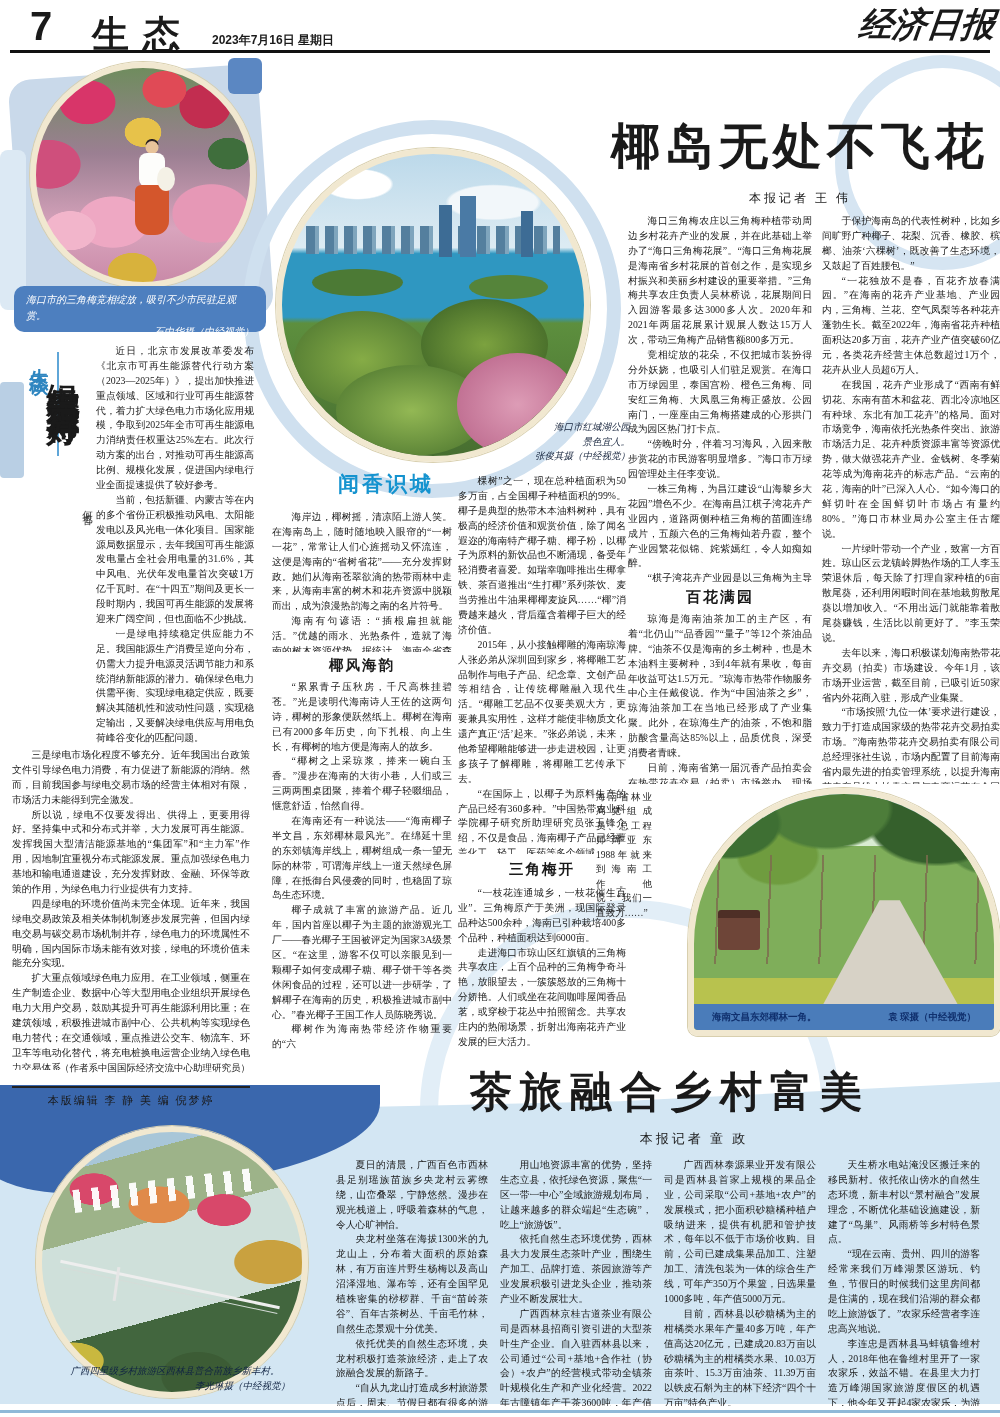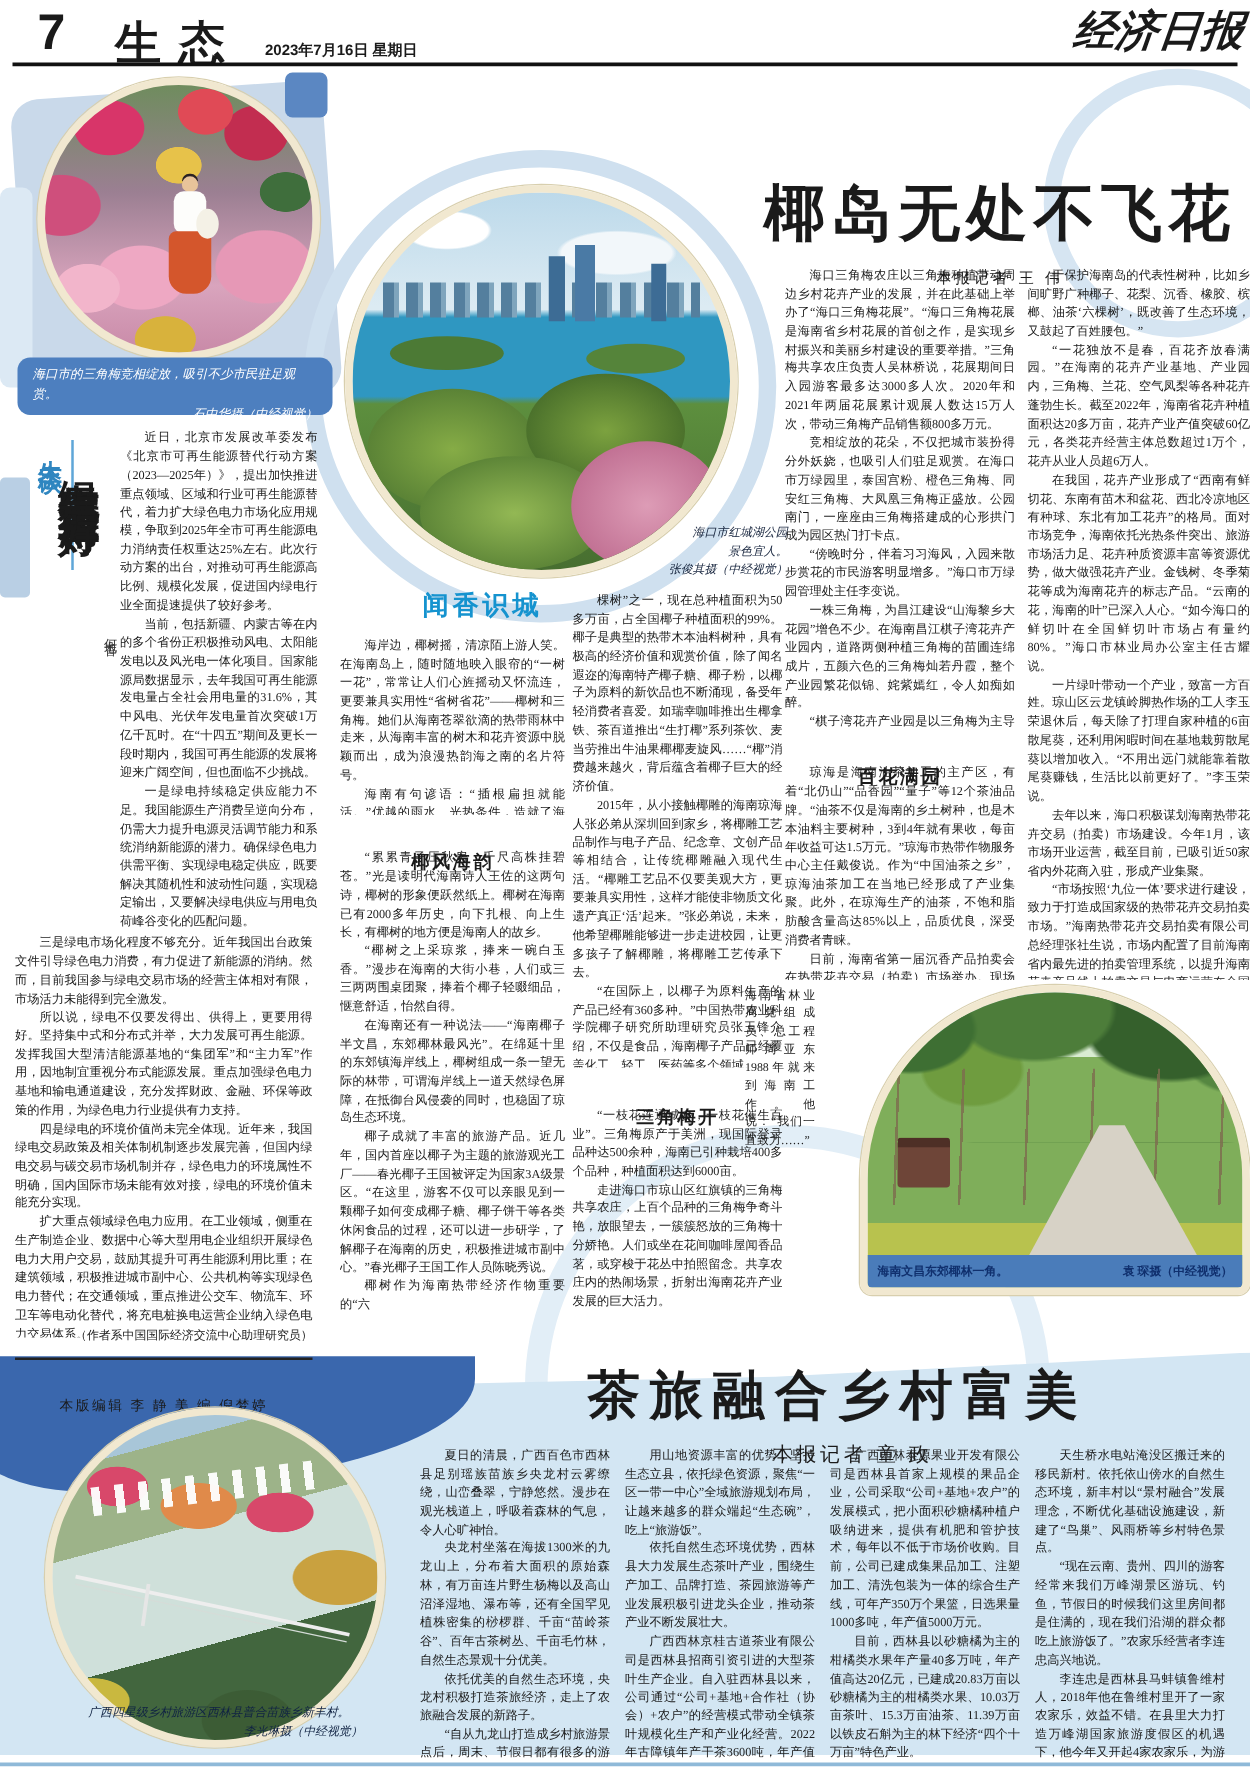--- a/index.html
+++ b/index.html
@@ -3,21 +3,21 @@
 <meta charset="utf-8">
 <style>
   html,body{margin:0;padding:0;background:#e9e9e9;}
   #page{position:relative;width:1000px;height:1417px;background:#fff;overflow:hidden;
         font-family:"Liberation Serif","DejaVu Serif",serif;color:#1a1a1a;}
   .abs{position:absolute;}
   .z0{z-index:0}.z1{z-index:1}.z2{z-index:2}.z3{z-index:3}
   .vert{writing-mode:vertical-rl;}
   .cols{text-align:justify;overflow:hidden;line-height:1.52;}
   .cols p{margin:0;text-indent:2em;}
-  .center{text-align:center;margin-top:24px;}
+  .center{text-align:center;}
   .sans{font-family:"Liberation Sans","DejaVu Sans",sans-serif;}
   .circle{border-radius:50%;overflow:hidden;box-sizing:border-box;}
   .ph-border{border:6px solid #f1e8d0;box-shadow:0 0 0 1px #d8cfae;}
   .subhead{font-weight:bold;font-size:15px;letter-spacing:2px;}
   
   .photo-flowers{background:
     radial-gradient(42px 32px at 16% 76%,#f2b5cb 60%,transparent 62%),
     radial-gradient(58px 42px at 36% 72%,#eea8c3 60%,transparent 62%),
     radial-gradient(64px 48px at 82% 68%,#e698b6 60%,transparent 62%),
     radial-gradient(36px 30px at 60% 10%,#e04a56 60%,transparent 62%),
@@ -54,21 +54,21 @@
     radial-gradient(90px 60px at 15% 30%,#3e6f33 55%,transparent 60%),
     radial-gradient(110px 70px at 45% 18%,#4d7d3a 55%,transparent 60%),
     radial-gradient(120px 80px at 78% 26%,#35602c 55%,transparent 60%),
     radial-gradient(80px 55px at 95% 45%,#568741 55%,transparent 60%),
     radial-gradient(70px 50px at 30% 55%,#6f9c3f 55%,transparent 60%);}
   .pp-trunks{left:0;right:0;top:26%;height:46%;background:
     repeating-linear-gradient(92deg,transparent 0 24px,#7d6b4e 24px 26px,transparent 26px 52px);opacity:.8;}
   .pp-path{left:40%;bottom:26px;width:52%;height:44%;background:#d7d2c6;
     clip-path:polygon(42% 0,55% 0,92% 100%,6% 100%);}
   .pp-hut{left:8%;bottom:34%;width:42px;height:32px;background:#6e4538;border-top:8px solid #4e2f26;border-radius:3px;}
-  .pp-strip{left:0;right:0;bottom:0;height:26px;background:#4a7cba;display:flex;justify-content:space-between;align-items:center;padding:0 8px;box-sizing:border-box;font-size:9.5px;color:#10306e;font-weight:bold;gap:31px;}
+  .pp-strip{left:0;right:0;bottom:0;height:26px;background:#4a7cba;display:flex;justify-content:space-between;align-items:center;padding:0 18px;box-sizing:border-box;font-size:9.5px;color:#10306e;font-weight:bold;gap:31px;}
   .photo-village{background:
     radial-gradient(40px 26px at 20% 22%,#d8486a 60%,transparent 62%),
     radial-gradient(50px 30px at 45% 28%,#e08a4a 60%,transparent 62%),
     radial-gradient(44px 26px at 70% 30%,#d8486a 60%,transparent 62%),
     radial-gradient(60px 36px at 88% 50%,#c9a13f 60%,transparent 62%),
     radial-gradient(50px 30px at 12% 88%,#c9b83f 60%,transparent 62%),
     radial-gradient(60px 40px at 60% 94%,#3c5c35 60%,transparent 62%),
     linear-gradient(165deg,#a8c6d8 0 14%,#9db389 14% 36%,#cfe0da 36% 66%,#42663e 66% 100%);}
   .pv-houses{left:12%;top:18%;width:70%;height:9%;transform:rotate(-7deg);
     background:repeating-linear-gradient(90deg,#ffffff 0 7px,transparent 7px 19px);opacity:.95;}
@@ -185,21 +185,21 @@
     <div class="abs pp-path"></div>
     <div class="abs pp-hut"></div>
     <div class="abs pp-strip">
       <span>海南文昌东郊椰林一角。</span>
       <span>袁 琛摄（中经视觉）</span>
     </div>
   </div>
 
   <div class="abs sans z3" style="left:338px;top:470px;width:140px;font-size:21px;font-weight:bold;letter-spacing:3px;color:#1593cf;">闻香识城</div>
   <div class="abs cols z3" style="left:272px;top:510px;width:180px;height:142px;font-size:9.8px;">
-      <p>海岸边，椰树摇，清凉陌上游人笑。在海南岛上，随时随地映入眼帘的“一树一花”，常常让人们心旌摇动又怀流连，更要兼具实用性“省树省花”——椰树和三角梅。她们从海南苍翠欲滴的热带雨林中走来，从海南丰富的树木和花卉资源中脱颖而出，成为浪漫热韵海之南的名片符号。</p>
+      <p>海岸边，椰树摇，清凉陌上游人笑。在海南岛上，随时随地映入眼帘的“一树一花”，常常让人们心旌摇动又怀流连，这便是海南的“省树省花”——充分发挥财政。她们从海南苍翠欲滴的热带雨林中走来，从海南丰富的树木和花卉资源中脱颖而出，成为浪漫热韵海之南的名片符号。</p>
       <p>海南有句谚语：“插根扁担就能活。”优越的雨水、光热条件，造就了海南的树木资源优势。据统计，海南全省森林覆盖率达62.1%，森林蓄积量1.61亿立方米，森林面积3208万亩，全省共完成植树造林面积16.4万亩。</p>
     </div>
   <div class="abs sans z3 center subhead" style="left:272px;top:656px;width:180px;font-size:14.5px;">椰风海韵</div>
   <div class="abs cols z3" style="left:272px;top:680px;width:180px;height:372px;font-size:9.8px;">
       <p>“累累青子压秋房，千尺高株挂碧苍。”光是读明代海南诗人王佐的这两句诗，椰树的形象便跃然纸上。椰树在海南已有2000多年历史，向下扎根、向上生长，有椰树的地方便是海南人的故乡。</p>
       <p>“椰树之上采琼浆，捧来一碗白玉香。”漫步在海南的大街小巷，人们或三三两两围桌团聚，捧着个椰子轻啜细品，惬意舒适，怡然自得。</p>
       <p>在海南还有一种说法——“海南椰子半文昌，东郊椰林最风光”。在绵延十里的东郊镇海岸线上，椰树组成一条一望无际的林带，可谓海岸线上一道天然绿色屏障，在抵御台风侵袭的同时，也稳固了琼岛生态环境。</p>
       <p>椰子成就了丰富的旅游产品。近几年，国内首座以椰子为主题的旅游观光工厂——春光椰子王国被评定为国家3A级景区。“在这里，游客不仅可以亲眼见到一颗椰子如何变成椰子糖、椰子饼干等各类休闲食品的过程，还可以进一步研学，了解椰子在海南的历史，积极推进城市副中心。”春光椰子王国工作人员陈晓秀说。</p>
       <p>椰树作为海南热带经济作物重要的“六</p>
     </div>
@@ -208,21 +208,21 @@
       <p>2015年，从小接触椰雕的海南琼海人张必弟从深圳回到家乡，将椰雕工艺品制作与电子产品、纪念章、文创产品等相结合，让传统椰雕融入现代生活。“椰雕工艺品不仅要美观大方，更要兼具实用性，这样才能使非物质文化遗产真正‘活’起来。”张必弟说，未来，他希望椰雕能够进一步走进校园，让更多孩子了解椰雕，将椰雕工艺传承下去。</p>
       <p>“在国际上，以椰子为原料生产的产品已经有360多种。”中国热带农业科学院椰子研究所助理研究员张玉锋介绍，不仅是食品，海南椰子产品已经覆盖化工、轻工、医药等多个领域。</p>
     </div>
   <div class="abs sans z3 center subhead" style="left:458px;top:860px;width:168px;font-size:14.5px;">三角梅开</div>
   <div class="abs cols z3" style="left:458px;top:886px;width:168px;height:176px;font-size:9.8px;">
       <p>“一枝花连通城乡，一枝花催生百业”。三角梅原产于美洲，现国际登录品种达500余种，海南已引种栽培400多个品种，种植面积达到6000亩。</p>
       <p>走进海口市琼山区红旗镇的三角梅共享农庄，上百个品种的三角梅争奇斗艳，放眼望去，一簇簇怒放的三角梅十分娇艳。人们或坐在花间咖啡屋闻香品茗，或穿梭于花丛中拍照留念。共享农庄内的热闹场景，折射出海南花卉产业发展的巨大活力。</p>
     </div>
 
   <div class="abs sans z3 center" style="left:420px;top:1064px;width:500px;font-size:42px;font-weight:bold;letter-spacing:8px;">茶旅融合乡村富美</div>
-  <div class="abs z3 center" style="left:432px;top:1130px;width:500px;font-size:16px;letter-spacing:3px;text-align:center;">本报记者 童 政</div>
+  <div class="abs z3 center" style="left:444px;top:1130px;width:500px;font-size:13px;letter-spacing:3px;text-align:center;">本报记者 童 政</div>
 
   <div class="abs circle ph-border z3 photo-village" style="left:36px;top:1126px;width:272px;height:272px;">
     <div class="abs pv-houses"></div>
     <div class="abs pv-bridge"></div>
     <div class="abs pv-pylon"></div>
   </div>
   <div class="abs cap-plain z3" style="left:30px;top:1364px;width:290px;text-align:center;color:#102343;">
     <div>广西四星级乡村旅游区西林县普合苗族乡新丰村。</div>
     <div style="text-align:right;padding-right:30px;">李光琳摄（中经视觉）</div>
   </div>

